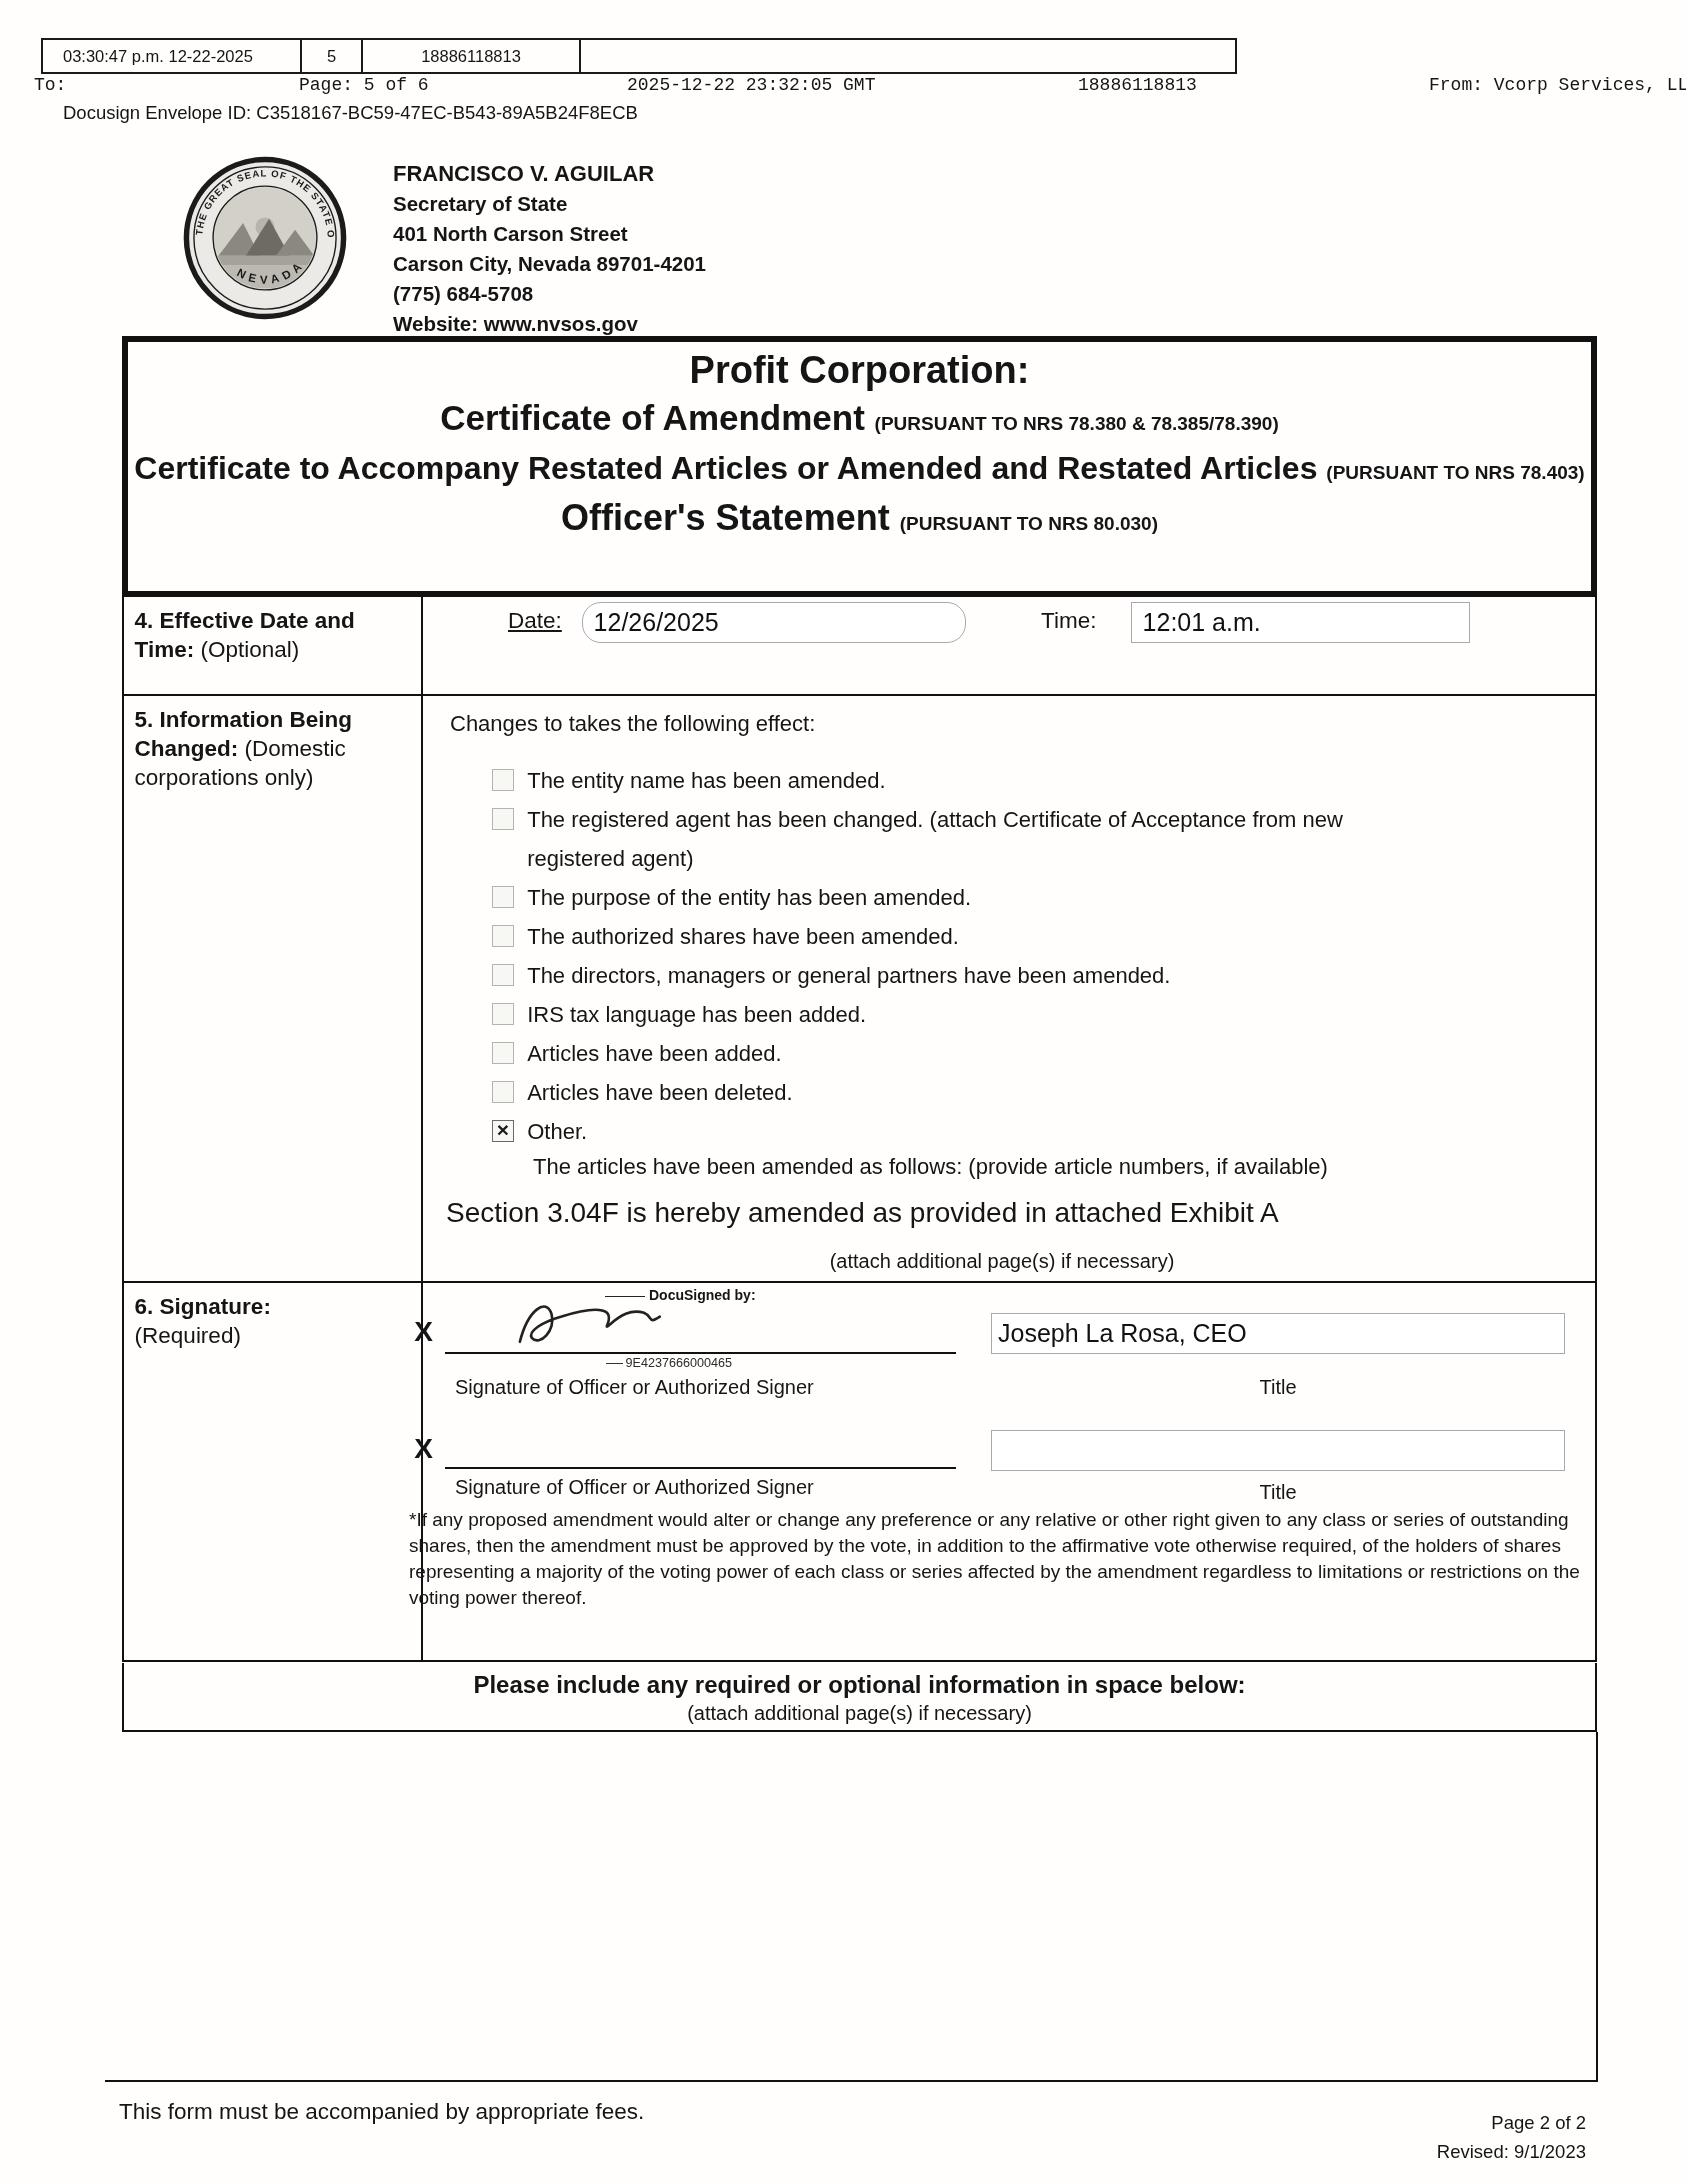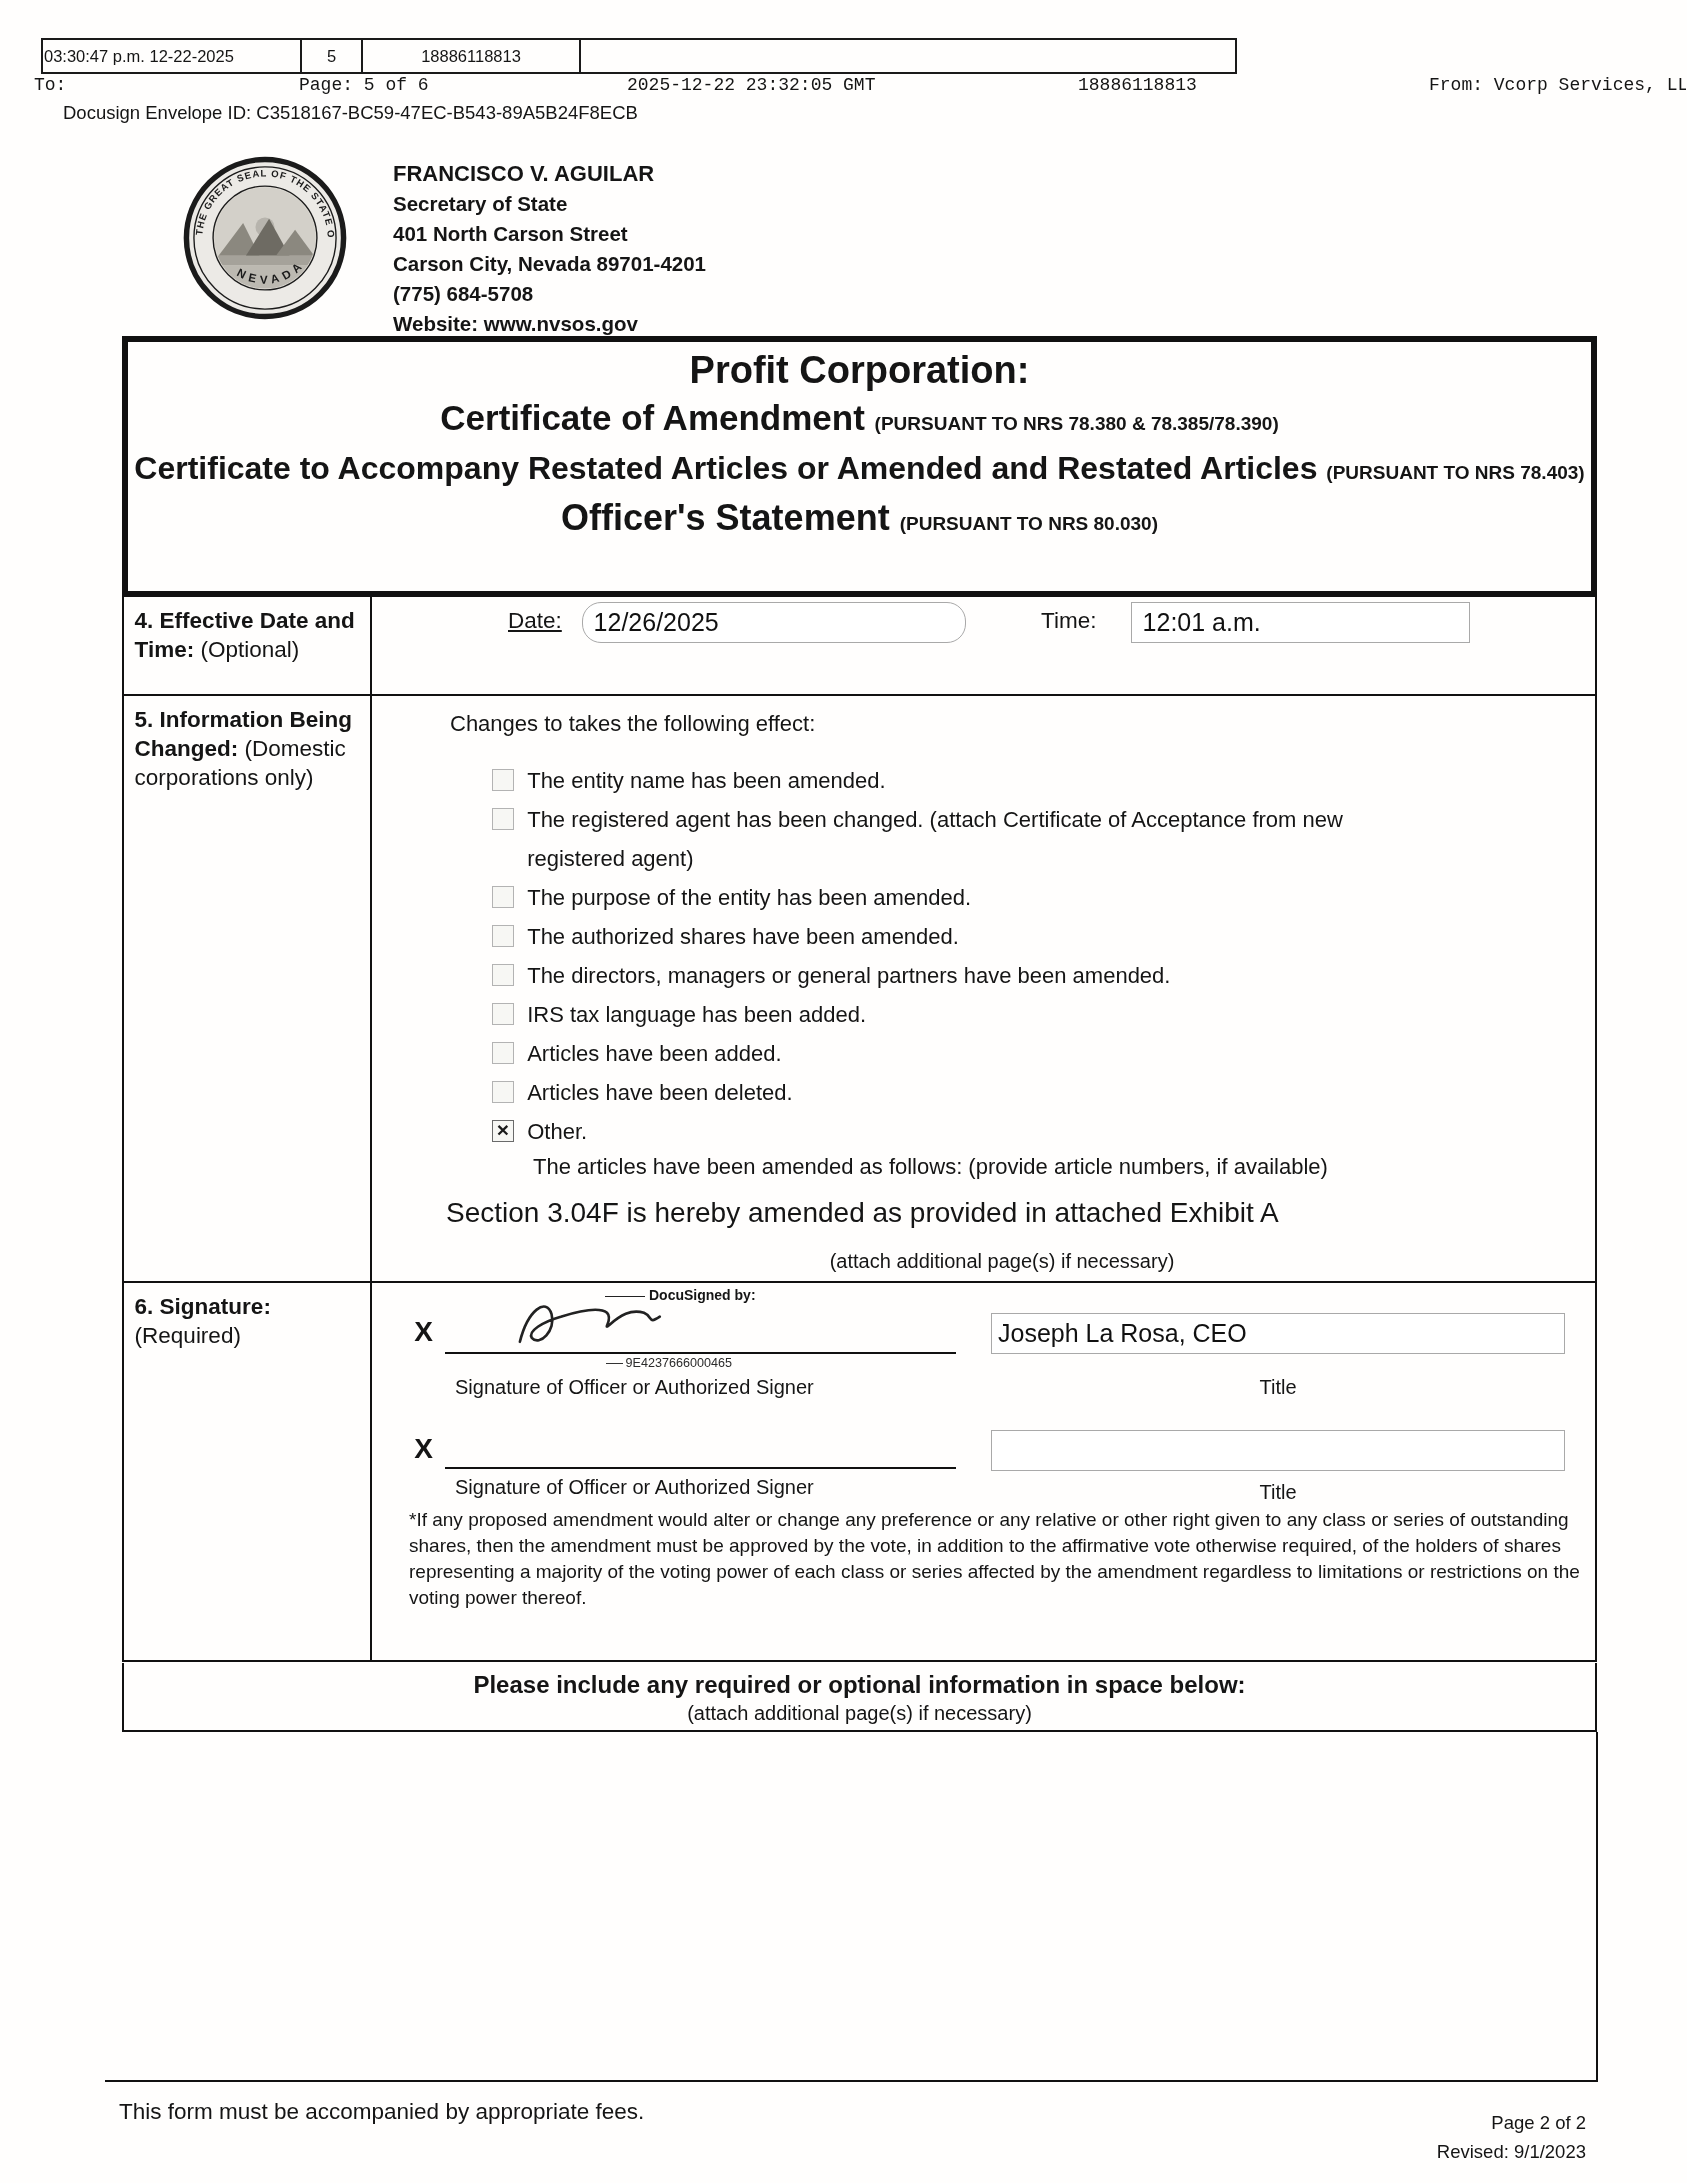--- a/index.html
+++ b/index.html
@@ -3,21 +3,21 @@
 <meta charset="utf-8">
 <style>
   html, body { margin:0; padding:0; }
   body { background:#ffffff; font-family:"Liberation Sans","DejaVu Sans",sans-serif; color:#151515; }
   .page { position:relative; width:1687px; height:2183px; background:#fffefd; overflow:hidden; }
 
   
   .fax-strip { position:absolute; left:41px; top:38px; width:1196px; height:36px;
     border:2px solid #1a1a1a; display:flex; align-items:stretch; font-size:16.5px; box-sizing:border-box; }
   .fax-strip .cell { border-right:2px solid #1a1a1a; display:flex; align-items:center; box-sizing:border-box; }
-  .fax-strip .c1 { width:259px; padding-left:1px; }
+  .fax-strip .c1 { width:259px; padding-left:20px; }
   .fax-strip .c2 { width:61px;  justify-content:center; }
   .fax-strip .c3 { width:218px; justify-content:center; }
   .fax-strip .c4 { flex:1; border-right:none; }
 
   .hdr2 { position:absolute; left:0; top:75px; width:1687px; height:26.5px; font-size:18px;font-family:Liberation Mono, monospace; }
   .hdr2 span { position:absolute; white-space:nowrap; }
   .h-to       { left:34px; }
   .h-page     { left:299px;text-align:center; }
   .h-datetime { left:627px; }
   .h-fax2     { left:1078px; }
@@ -40,21 +40,21 @@
   .tb-note { font-size:19px; font-weight:bold; }
 
   
   .frow { position:absolute; left:122px; width:1475px; box-sizing:border-box;
     border-left:2px solid #111; border-right:2px solid #111; border-bottom:2px solid #111; background:transparent; }
   .row4 { top:597px;  height:99px; }
   .row5 { top:696px; height:587px; }
   .row6 { top:1283px; height:379px; }
   .row-include { top:1663px; height:69px; text-align:center; }
 
-  .lcell { position:absolute; left:0; top:0; bottom:0; width:248px; border-right:2px solid #111;
+  .lcell { position:absolute; left:0; top:0; bottom:0; width:299px; border-right:2px solid #111;
     box-sizing:border-box; padding:9.3px 10.6px; font-size:22.5px; line-height:29px; }
   .lcell .bold { font-weight:bold; }
   .rcell { position:absolute; left:285px; top:0; right:0; bottom:0; }
 
   
   .lbl { position:absolute; font-size:22.5px; }
   .field { position:absolute; border:1.3px solid #a9a9a9; background:#fff; font-size:25px;
     font-family:"Liberation Sans","DejaVu Sans",sans-serif; padding:0 0 0 10.6px; color:#111; box-sizing:border-box; }
   .date-label { left:99px; top:10.6px;text-decoration:underline; }
   .date-field { left:173px; top:5.3px;  width:384px; height:41px;border-radius:19px; }

